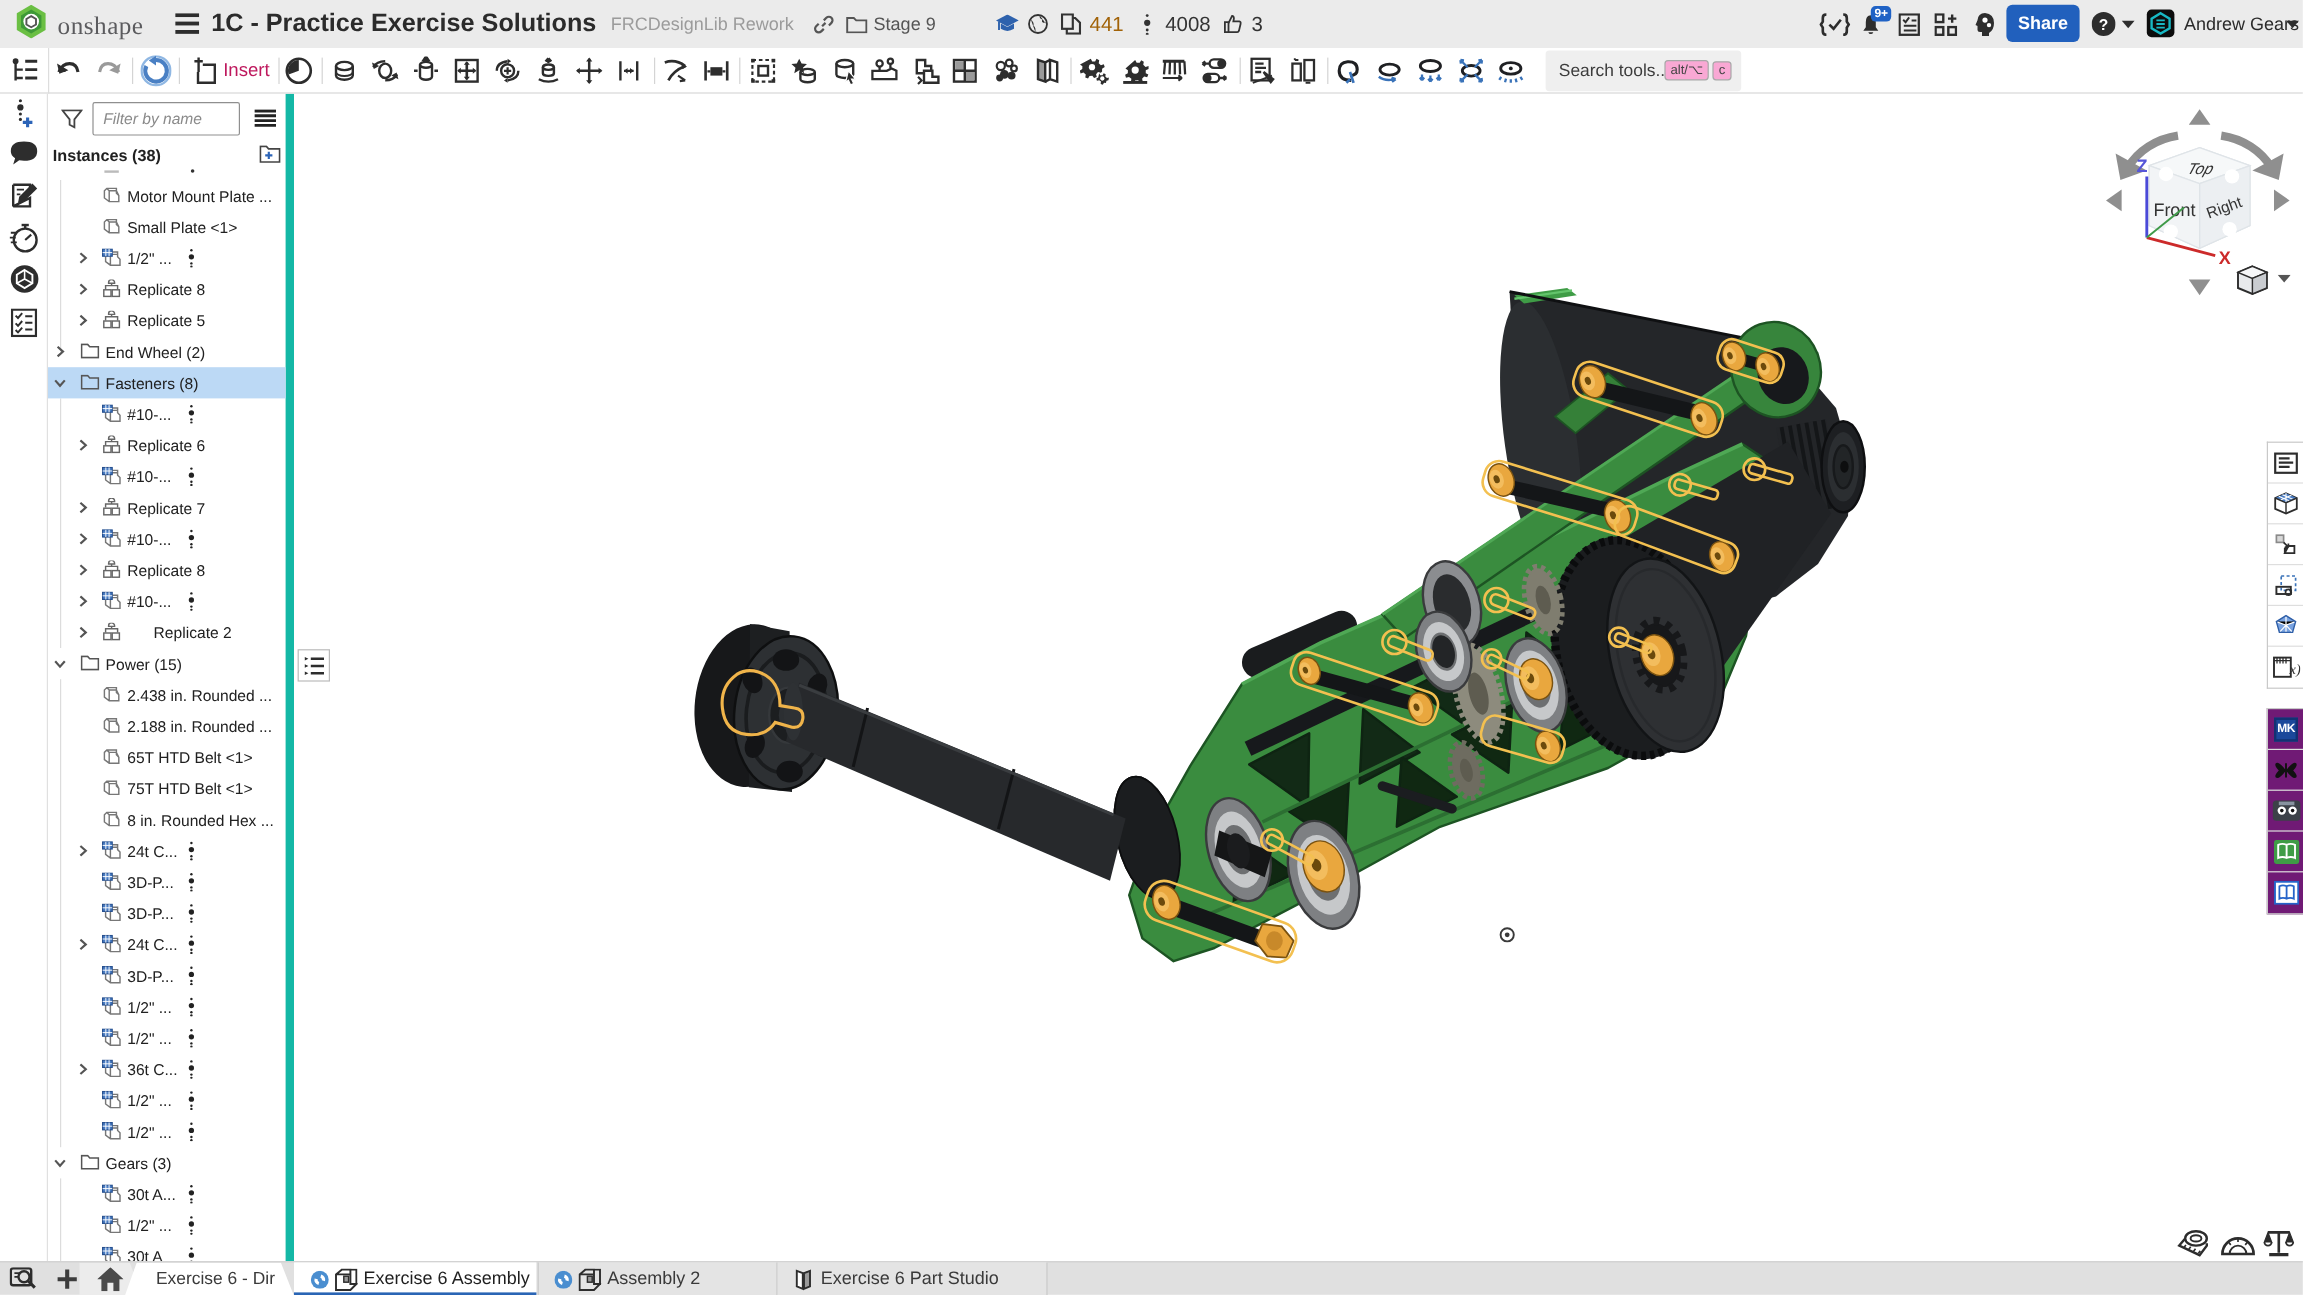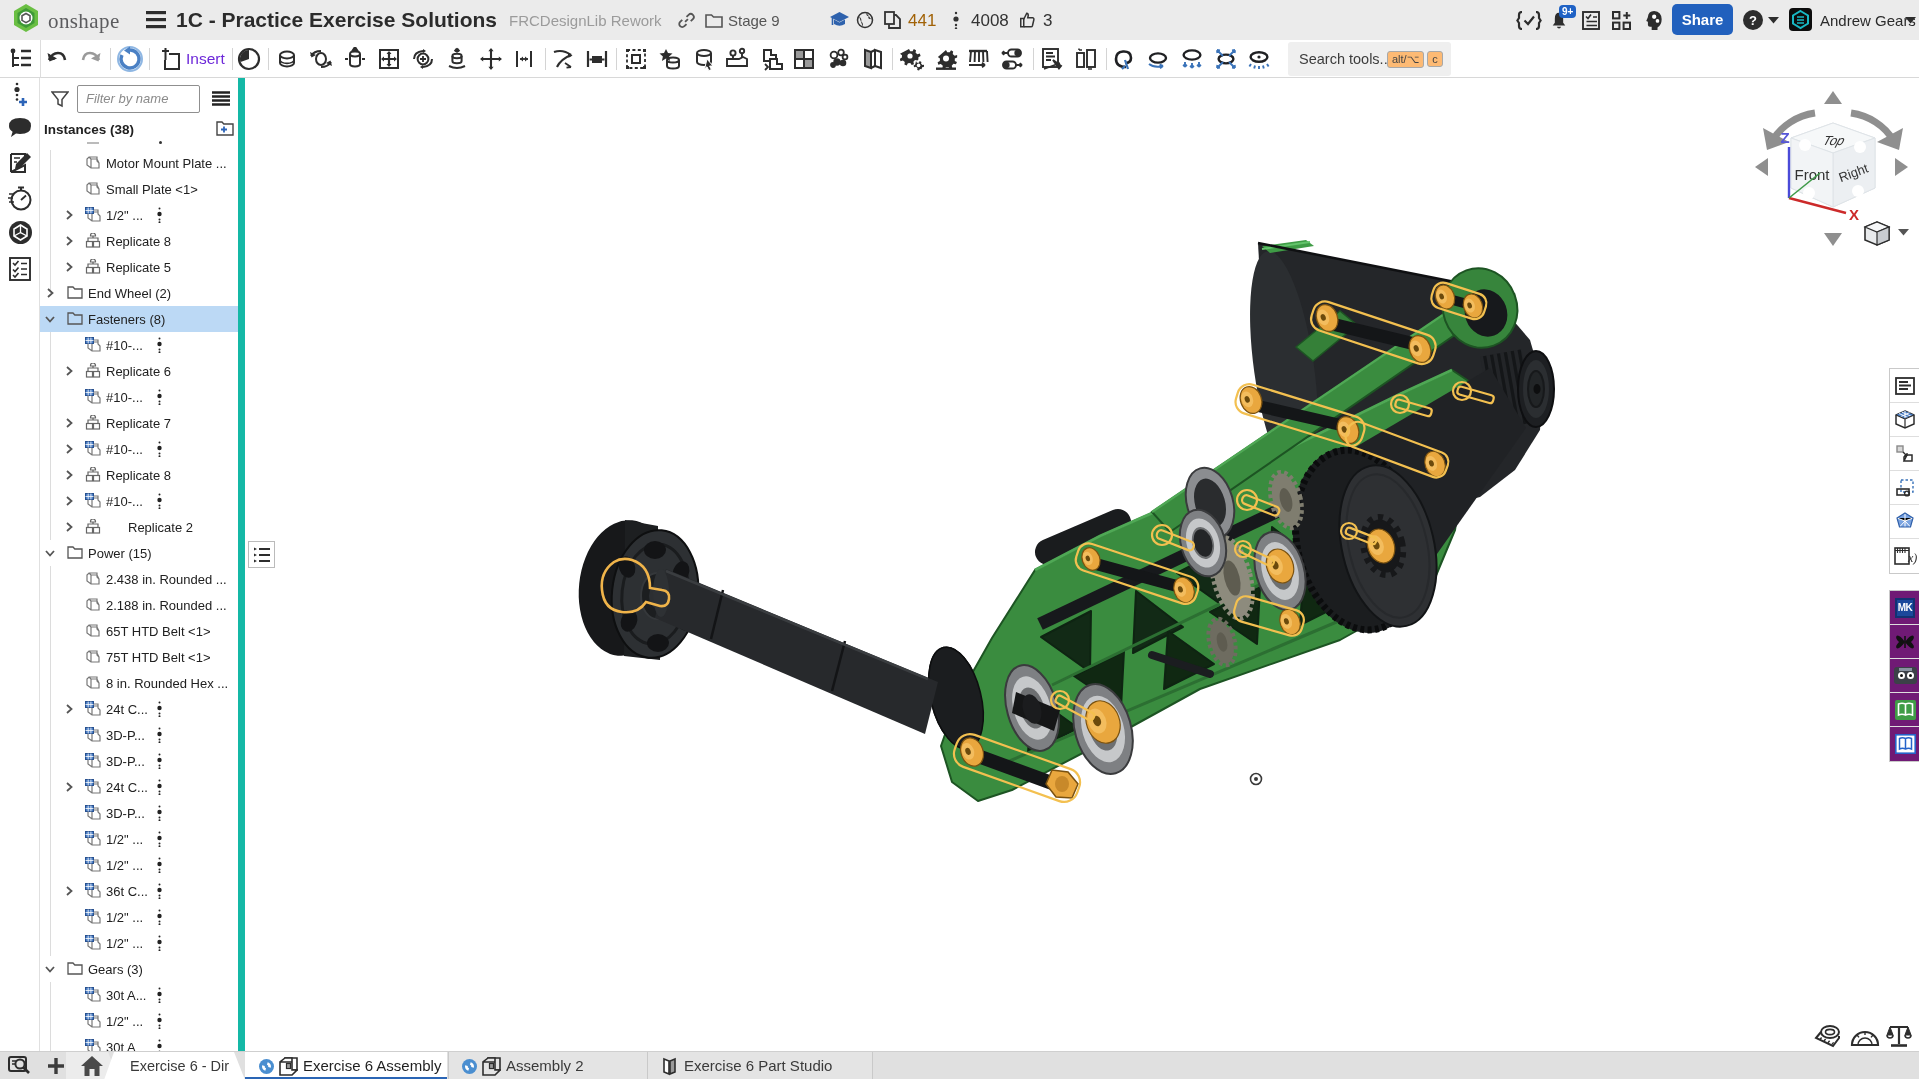--- a/index.html
+++ b/index.html
@@ -8,21 +8,21 @@
   #topbar { position:absolute; left:0; top:0; width:1919px; height:40px; background:#ebebeb; z-index:30; }
   #toolbar { position:absolute; left:0; top:40px; width:1919px; height:38px; background:#fff; border-bottom:1px solid #d8d8d8; z-index:30; }
   #canvas { position:absolute; left:0; top:78px; width:1919px; height:973px; background:#fff; z-index:1; }
   #leftstrip { position:absolute; left:0; top:78px; width:40px; height:973px; background:#fff; border-right:1px solid #e0e0e0; z-index:20; }
   #leftpanel { position:absolute; left:40px; top:78px; width:205px; height:973px; background:#fff; border-right:7px solid #14b8a6; z-index:19; overflow:hidden; }
   #bottombar { position:absolute; left:0; top:1051px; width:1919px; height:28px; background:#e0e0e0; border-top:1px solid #cfcfcf; z-index:40; }
   svg { display:block; }
   .row { position:absolute; left:0; width:205px; height:26px; }
   .row .txt { position:absolute; top:6px; font-size:13px; color:#212121; white-space:nowrap; }
   .chev { position:absolute; top:8px; width:10px; height:10px; }
-  .kbd { display:inline-block; border:1px solid #a8a8a8; border-radius:3px; font-size:11px; color:#444; padding:1px 4px; background:#fdba74; }
+  .kbd { display:inline-block; border:1px solid #a8a8a8; border-radius:3px; font-size:11px; color:#444; padding:1px 4px; background:#f9a8d4; }
 </style>
 </head>
 <body>
 
 <div id="canvas">
   <svg width="1919" height="973" viewBox="0 78 1919 973">
     <line x1="1048" y1="552" x2="1118" y2="522" stroke="#1a1c1e" stroke-width="26" stroke-linecap="round"></line>
     <path d="M1258 243 L1455 282 L1500 305 L1530 340 L1543 385 L1540 430 L1515 470 L1480 497 L1430 510 L1365 502 L1310 468 L1282 420 L1264 350 Z" fill="#242629"></path>
     <ellipse cx="1284" cy="368" rx="30" ry="118" fill="#2b2e31" transform="rotate(-8 1284 368)"></ellipse>
     <path d="M1262 246 L1306 240 L1314 246 L1270 253 Z" fill="#3f9c46"></path>
@@ -478,21 +478,21 @@
     <circle cx="13" cy="13" r="12" fill="none" stroke="#8fb7e3" stroke-width="2"></circle>
     <path d="M13 4 A9 9 0 1 1 5 9" fill="none" stroke="#4a80c4" stroke-width="3.4"></path>
     <path d="M13 0.5 L13 8.5 L7 4.5 Z" fill="#4a80c4"></path>
   </svg>
   <div class="abs" style="left:149px; top:8px; width:1px; height:22px; background:#d4d4d4;"></div>
 
   <svg class="abs" style="left:160px; top:7px;" width="22" height="24" viewBox="0 0 22 24" fill="none" stroke="#2d2d2d" stroke-width="2">
     <path d="M2 4 L9 4 M5.5 1 L5.5 13"></path>
     <path d="M9 7 L19 7 L19 22 L5 22 L5 13"></path>
   </svg>
-  <div class="abs" style="left:186px; top:10px; font-size:15.5px; color:#6d28d9;">Insert</div>
+  <div class="abs" style="left:186px; top:10px; font-size:15.5px; color:#be185d;">Insert</div>
   <div class="abs" style="left:232px; top:8px; width:1px; height:22px; background:#d4d4d4;"></div>
 
   <svg class="abs" style="left:237px; top:7px;" width="24" height="24" viewBox="0 0 24 24">
     <circle cx="12" cy="12" r="10" fill="none" stroke="#2d2d2d" stroke-width="2.2"></circle>
     <path d="M12 12 L12 3 A 9 9 0 0 0 3.5 15 Z" fill="#2d2d2d"></path>
   </svg>
   <div class="abs" style="left:268px; top:8px; width:1px; height:22px; background:#d4d4d4;"></div>
 
   <svg class="abs" style="left:275px; top:7px;" width="24" height="24" viewBox="0 0 24 24" fill="none" stroke="#2d2d2d" stroke-width="2">
     <ellipse cx="12" cy="8" rx="7" ry="3.4"></ellipse>

